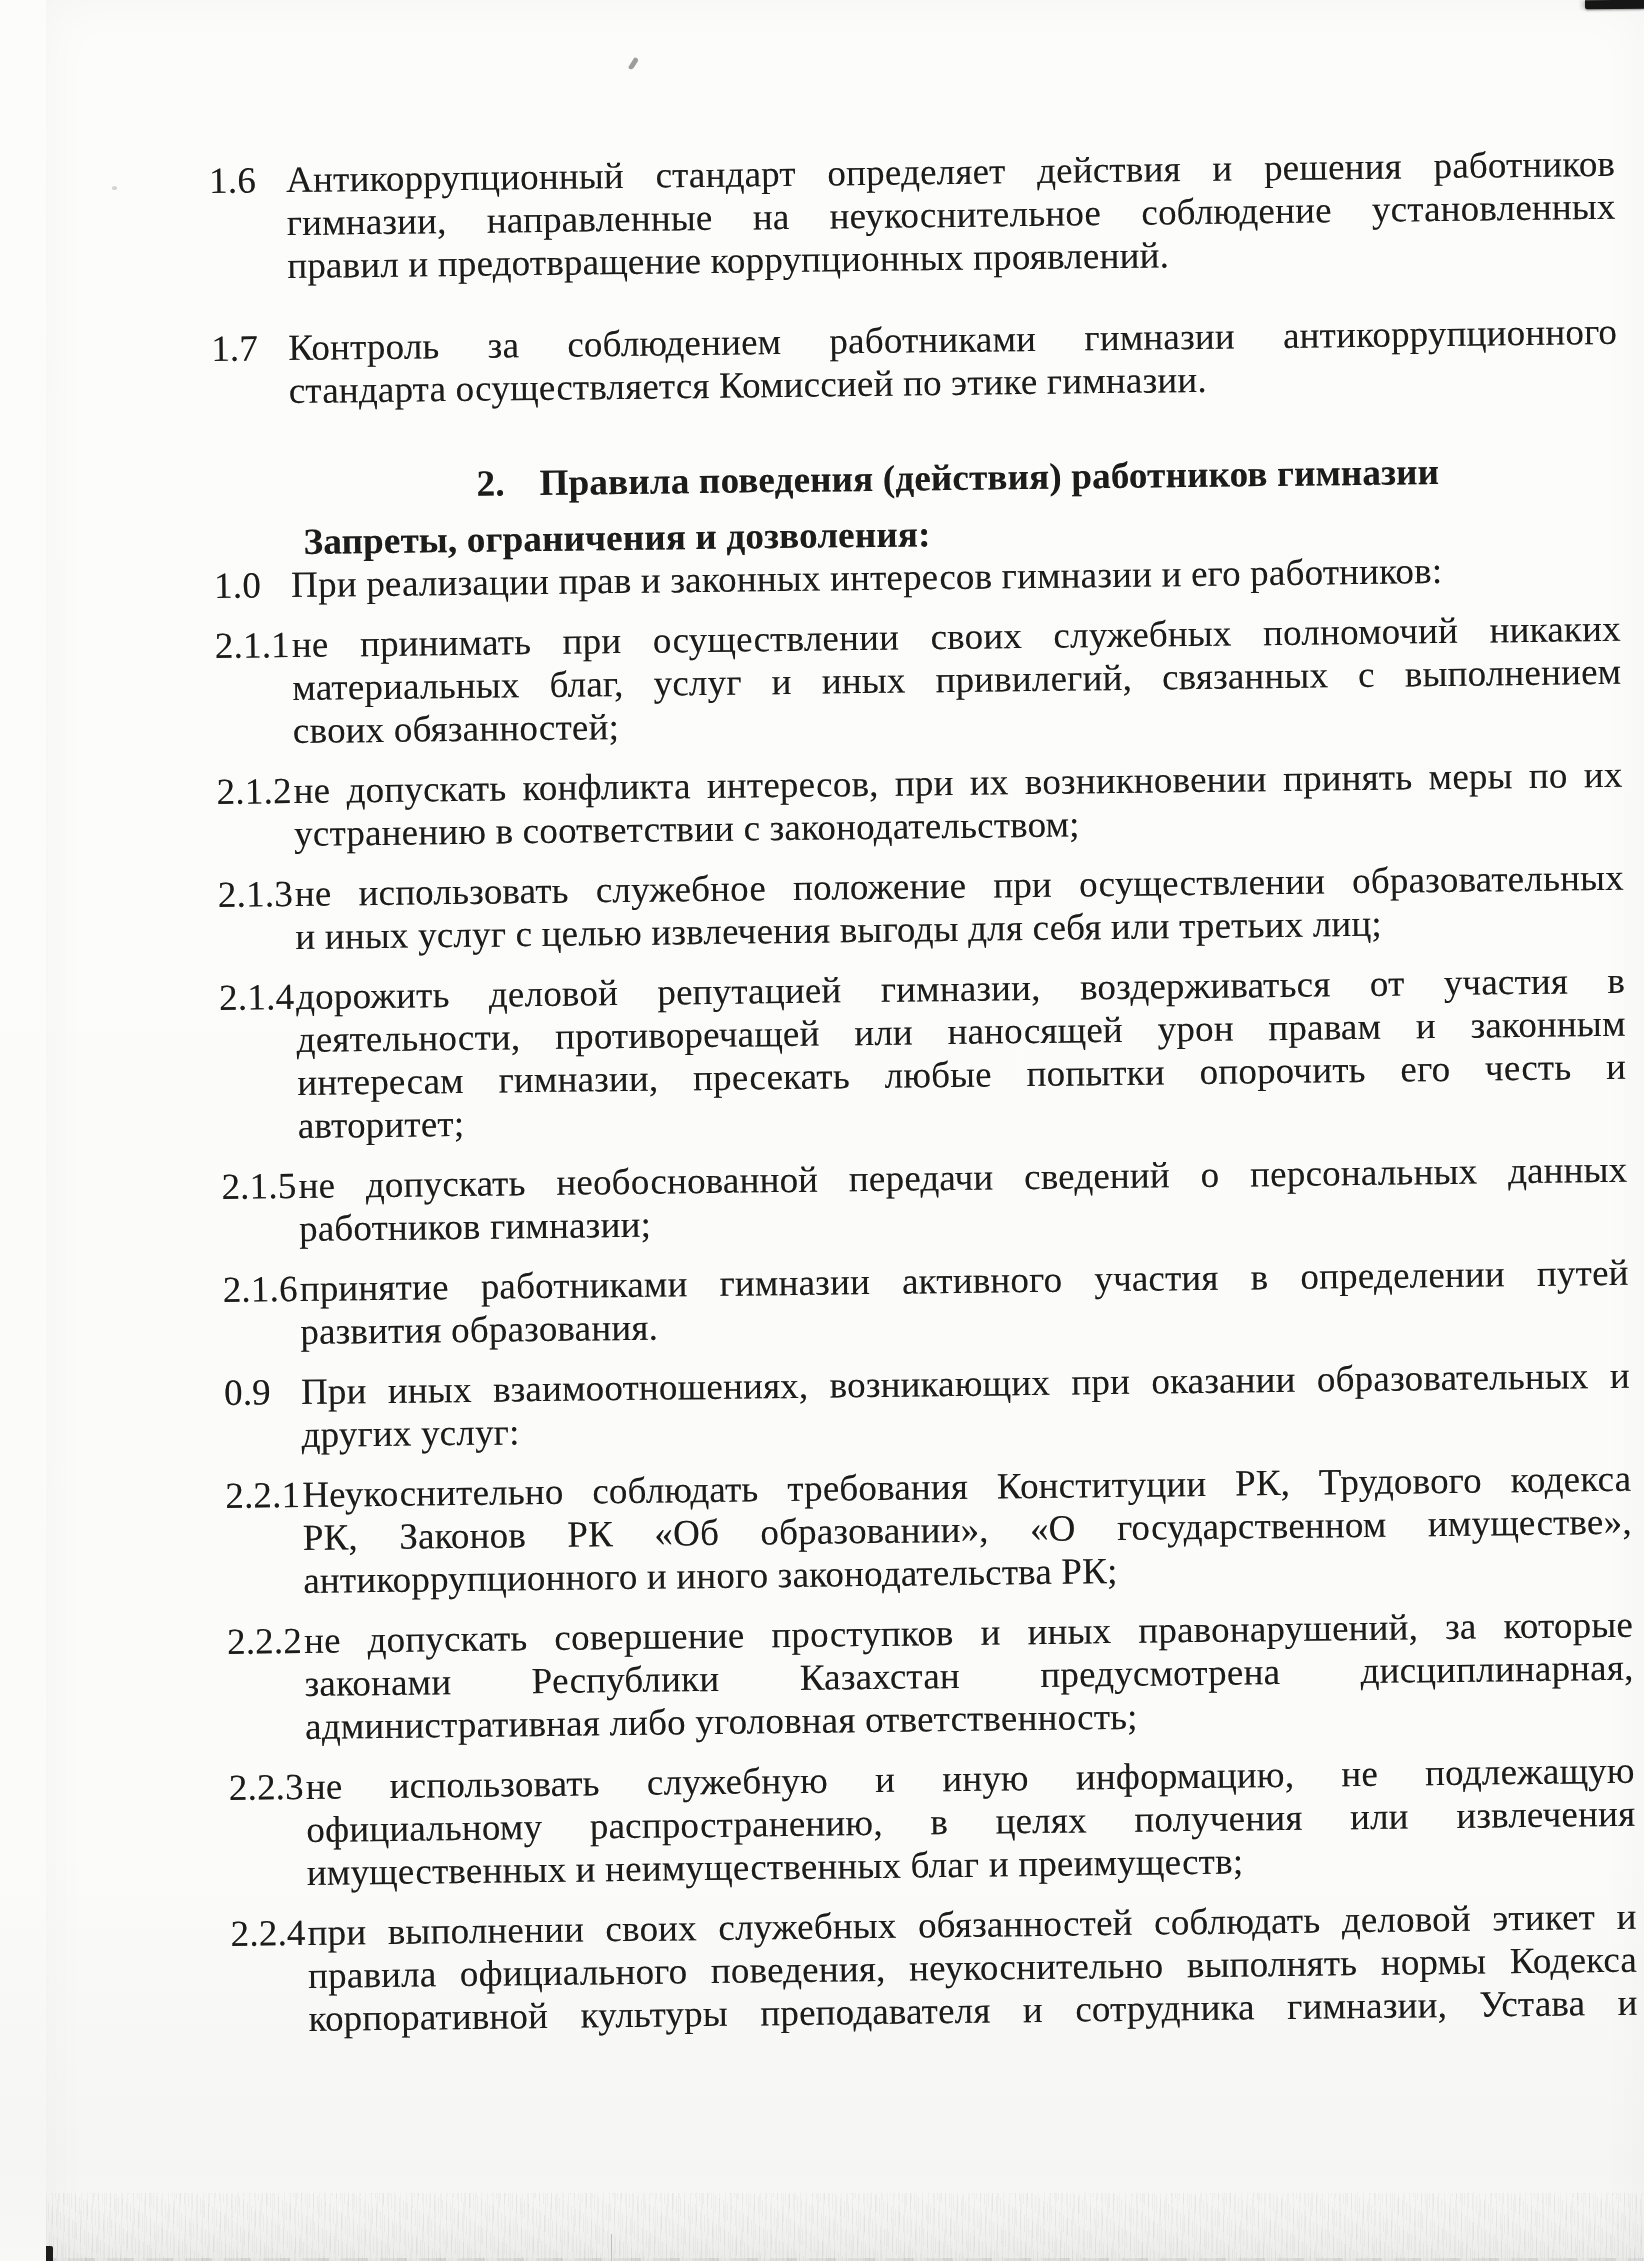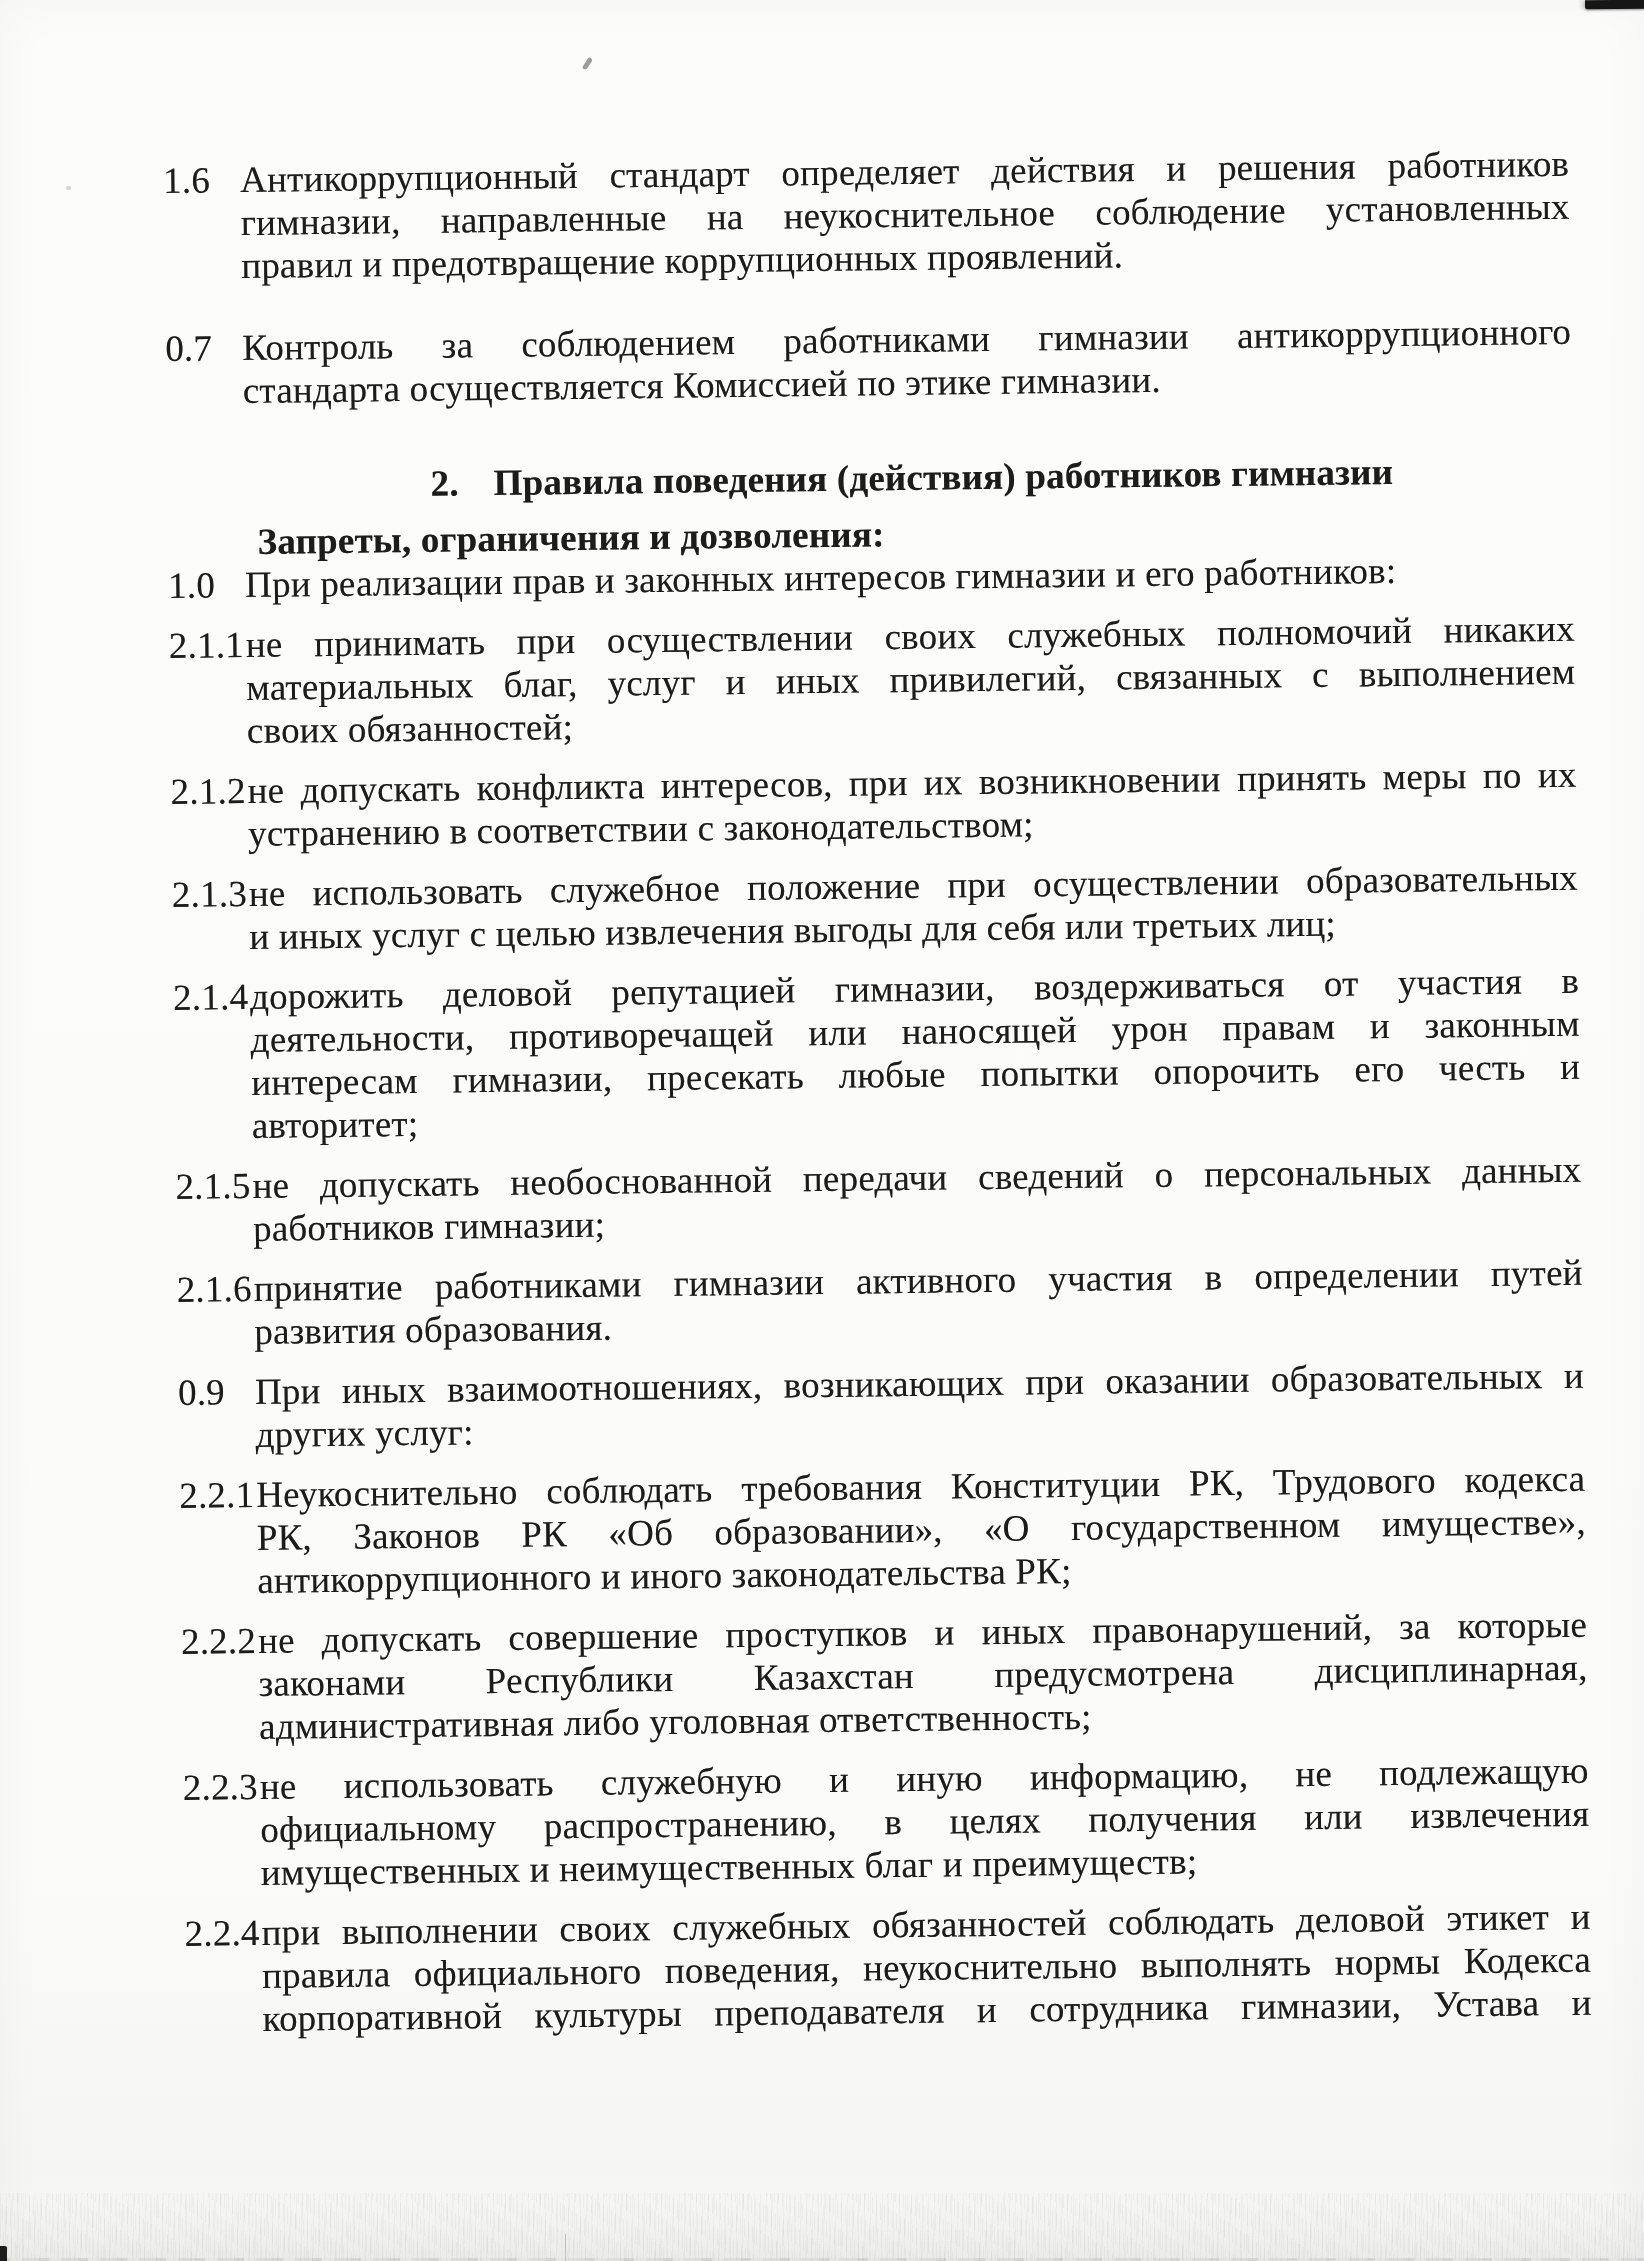--- a/index.html
+++ b/index.html
@@ -10,20 +10,21 @@
   }
   body {
     position: relative;
     background: linear-gradient(180deg, #fcfcfb 0%, #fbfbfa 82%, #f5f5f3 96%, #f8f8f6 100%);
     font-family: "Liberation Serif", "DejaVu Serif", serif;
     color: #1c1c1c;
   }
   .page {
     position: absolute; inset: 0;
     box-shadow: inset 0 0 52px rgba(0,0,0,0.035);
+    margin-left: 46px;
   }
   
   .content {
     position: absolute;
     left: 0; top: 0;
     width: 1644px;
     padding: 161px 77px 0 161px;
     box-sizing: border-box;
     transform: rotate(-0.7deg);
     transform-origin: 0 0;
@@ -133,21 +134,21 @@
   <div class="content">
 
     <div id="items-top">
         <div class="item">
           <span class="num">1.6</span>
           <div class="line">Антикоррупционный стандарт определяет действия и решения работников</div>
           <div class="line">гимназии, направленные на неукоснительное соблюдение установленных</div>
           <div class="line last">правил и предотвращение коррупционных проявлений.</div>
         </div>
         <div class="item">
-          <span class="num">0.7</span>
+          <span class="num">1.7</span>
           <div class="line">Контроль за соблюдением работниками гимназии антикоррупционного</div>
           <div class="line last">стандарта осуществляется Комиссией по этике гимназии.</div>
         </div>
       </div>
 
     <div class="heading">
       <span>2.</span>
       <span>Правила поведения (действия) работников гимназии</span>
     </div>
 

